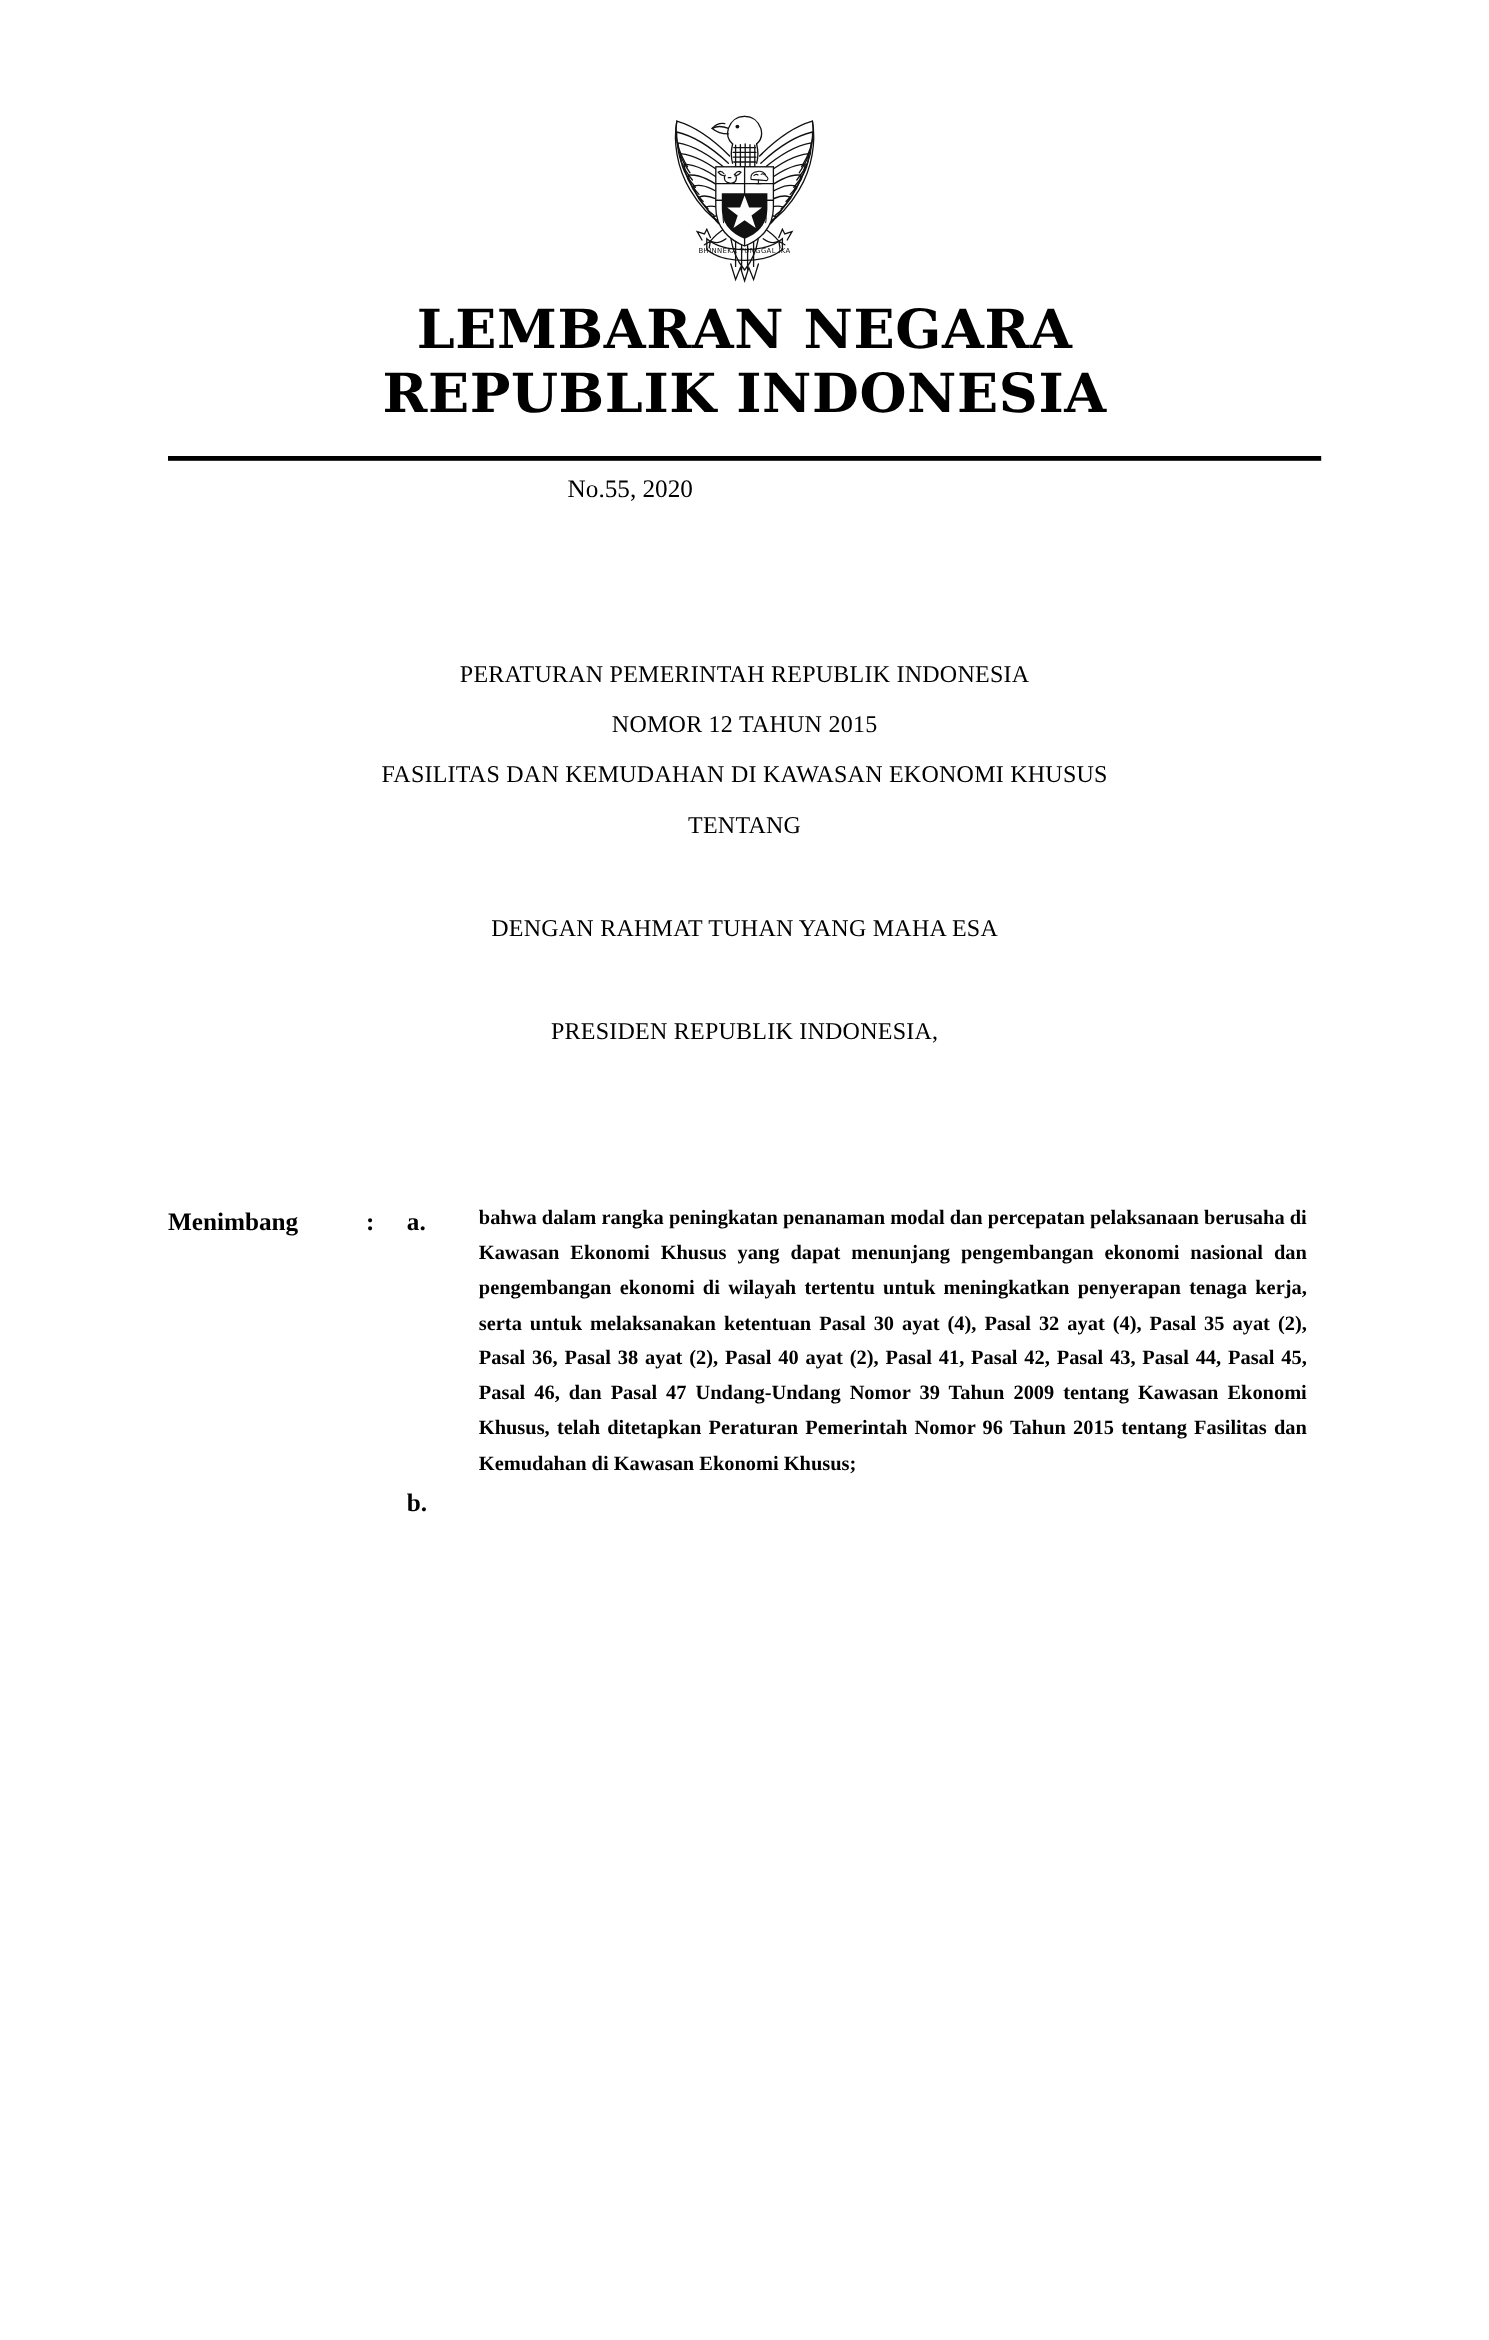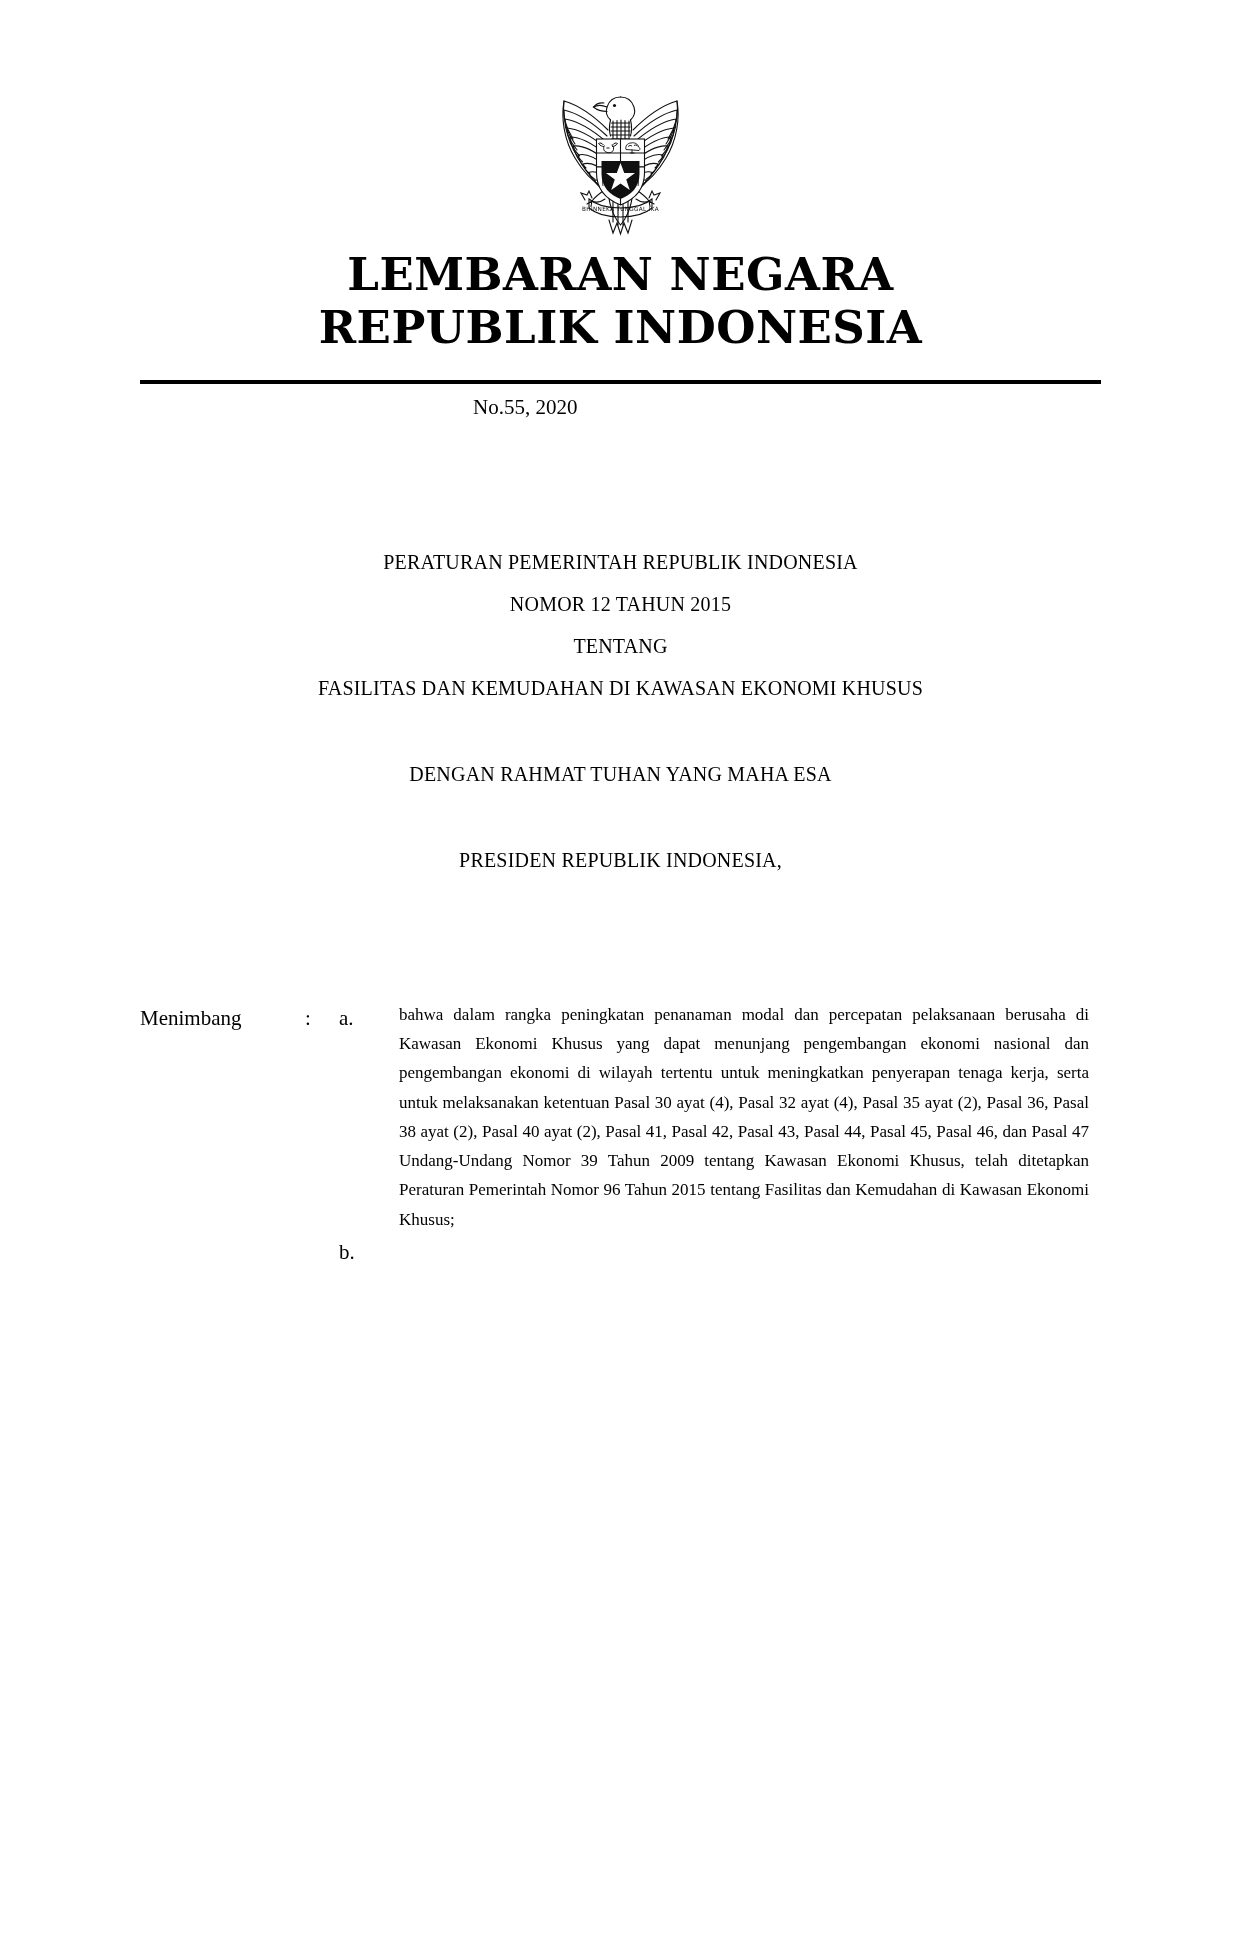--- a/index.html
+++ b/index.html
@@ -103,20 +103,21 @@
   }
   .title-line:last-child { margin-bottom: 0; }
   .gap-lg { height: 44px; }
 
   
   .body-block {
     position: absolute;
     top: 1000px;
     left: 140px;
     right: 152px;
+    font-weight: bold;
   }
   .clause-row {
     display: flex;
     align-items: flex-start;
   }
   .clause-label {
     flex: 0 0 165px;
     width: 165px;
     font-size: 21px;
     line-height: 1.72;
@@ -253,22 +254,22 @@
 
   <div class="rule"></div>
 
   <div class="meta">
     <div class="meta-no">No.55, 2020</div>
   </div>
 
   <div class="title-block">
     <div class="title-line">PERATURAN PEMERINTAH REPUBLIK INDONESIA</div>
     <div class="title-line">NOMOR 12 TAHUN 2015</div>
+    <div class="title-line">FASILITAS DAN KEMUDAHAN DI KAWASAN EKONOMI KHUSUS</div>
     <div class="title-line">TENTANG</div>
-    <div class="title-line">FASILITAS DAN KEMUDAHAN DI KAWASAN EKONOMI KHUSUS</div>
     <div class="gap-lg"></div>
     <div class="title-line">DENGAN RAHMAT TUHAN YANG MAHA ESA</div>
     <div class="gap-lg"></div>
     <div class="title-line">PRESIDEN REPUBLIK INDONESIA,</div>
   </div>
 
   <div class="body-block">
 
     <div class="clause-row">
       <div class="clause-label">Menimbang</div>

